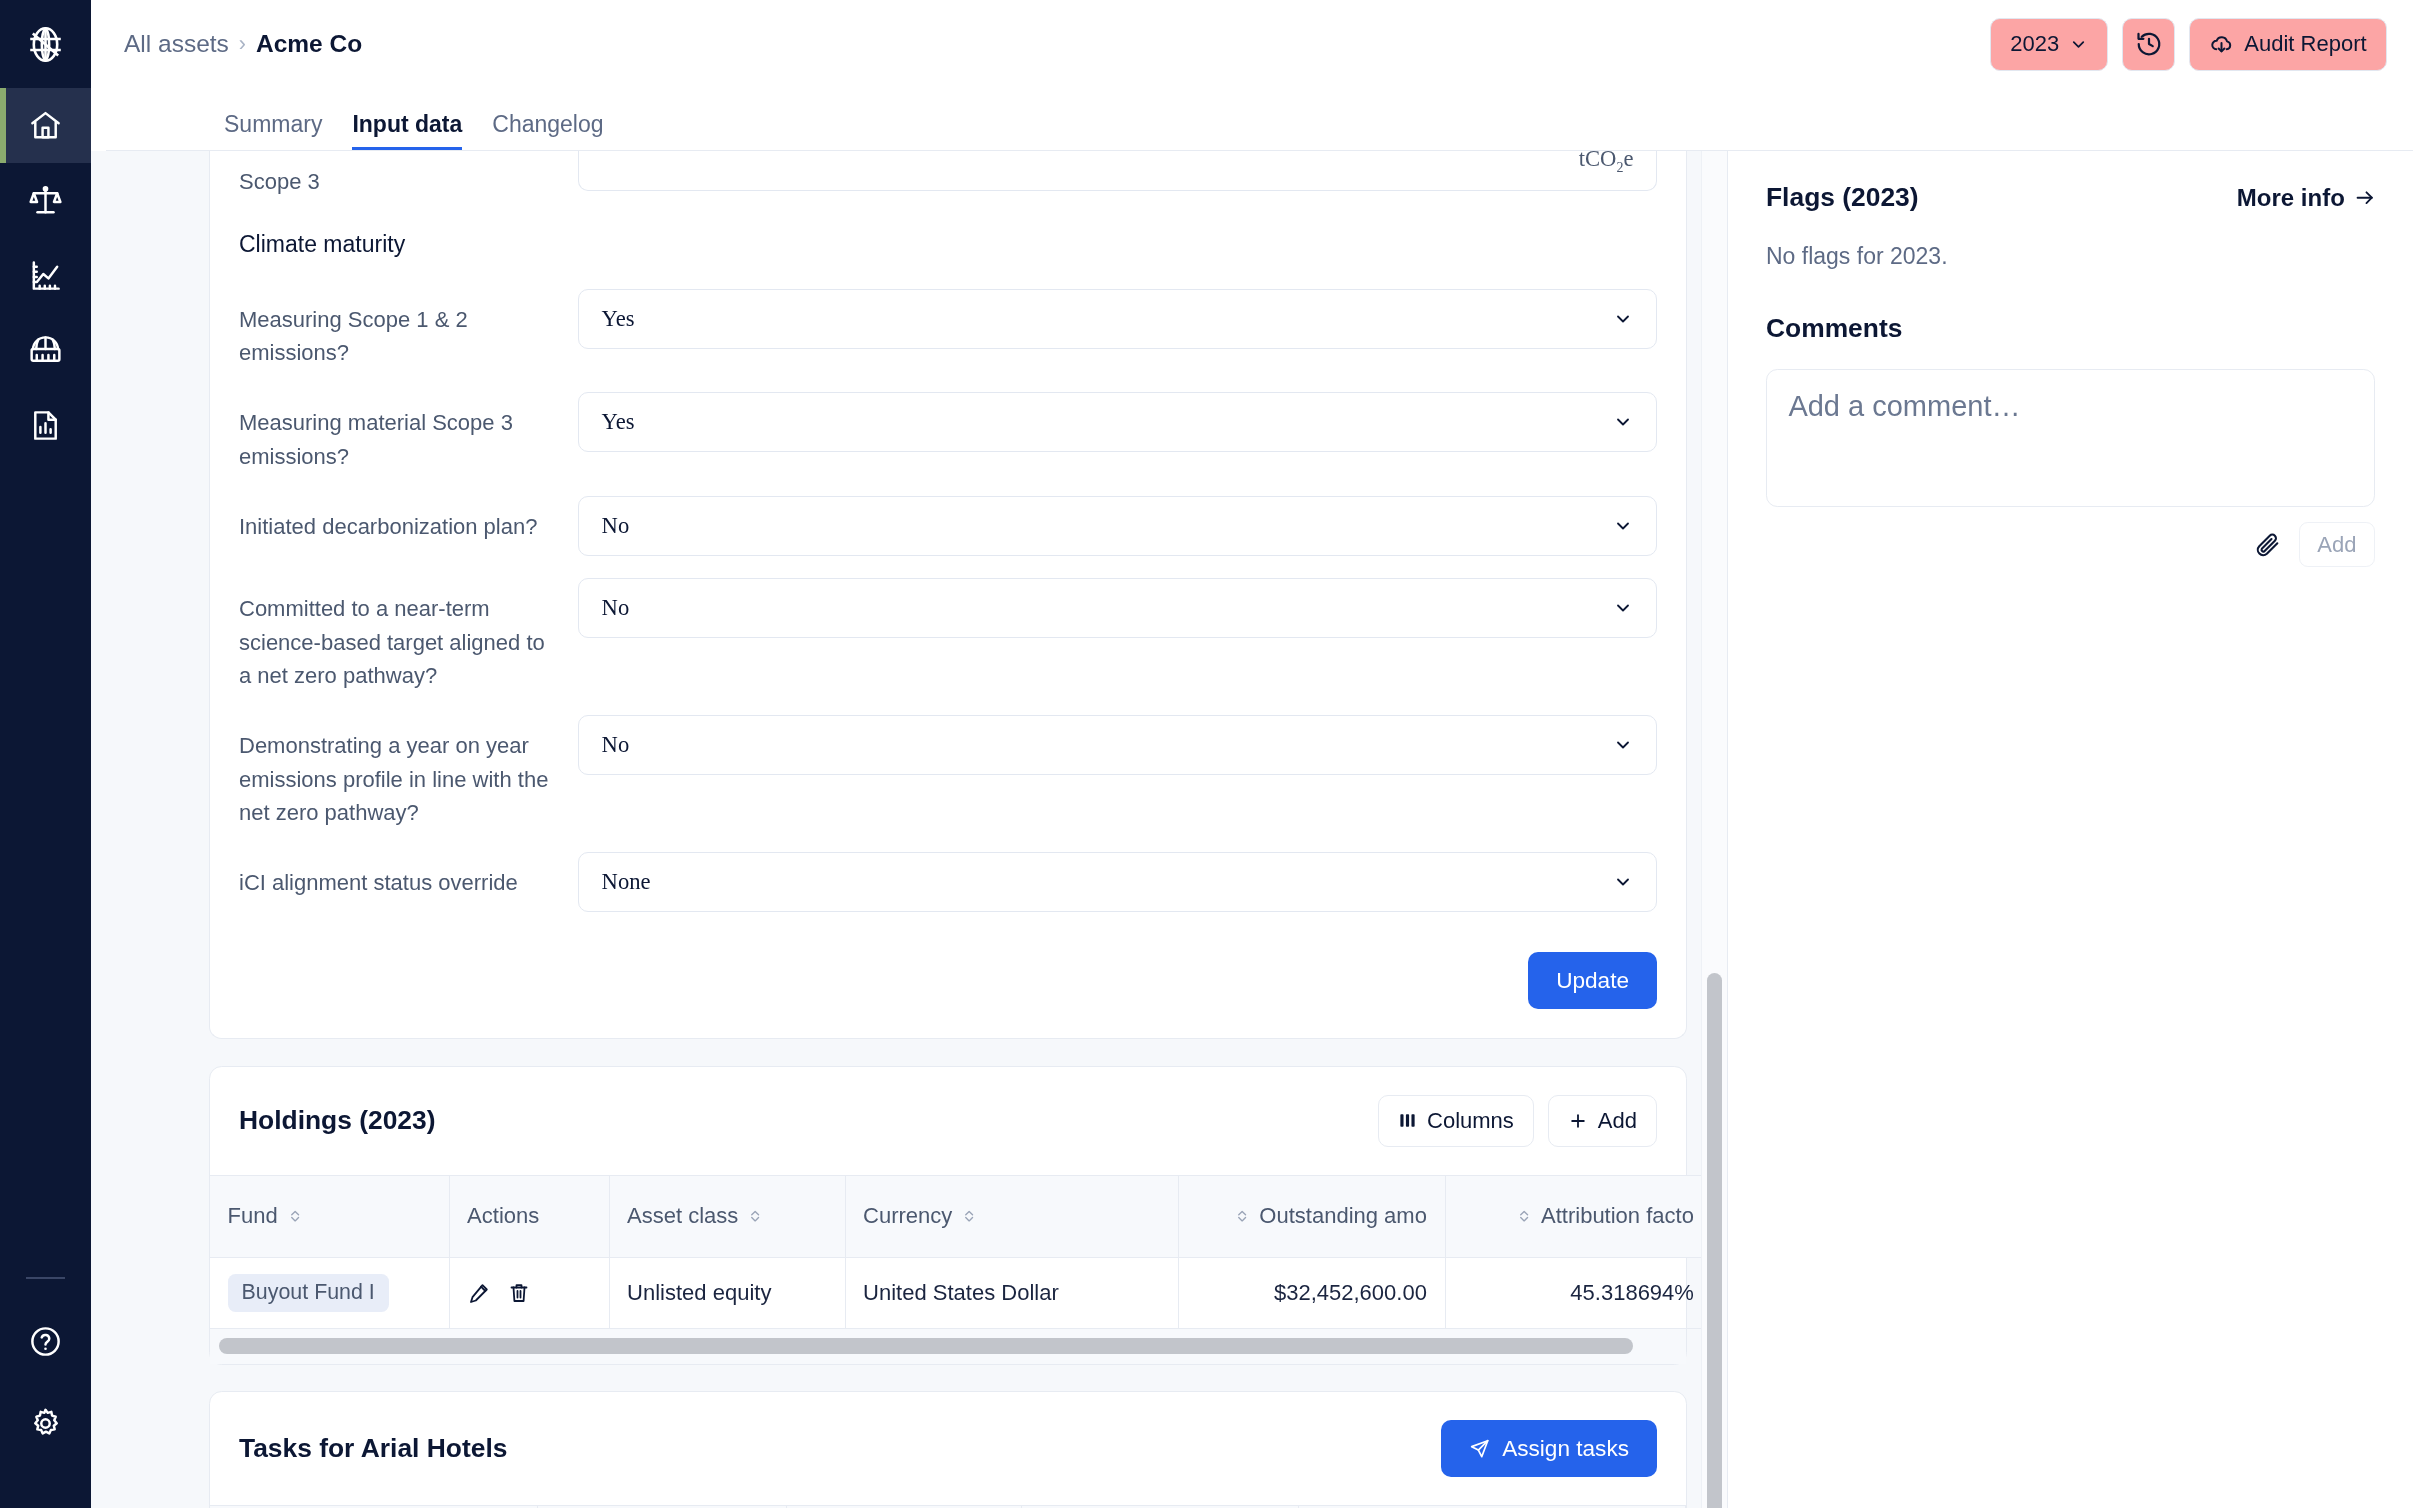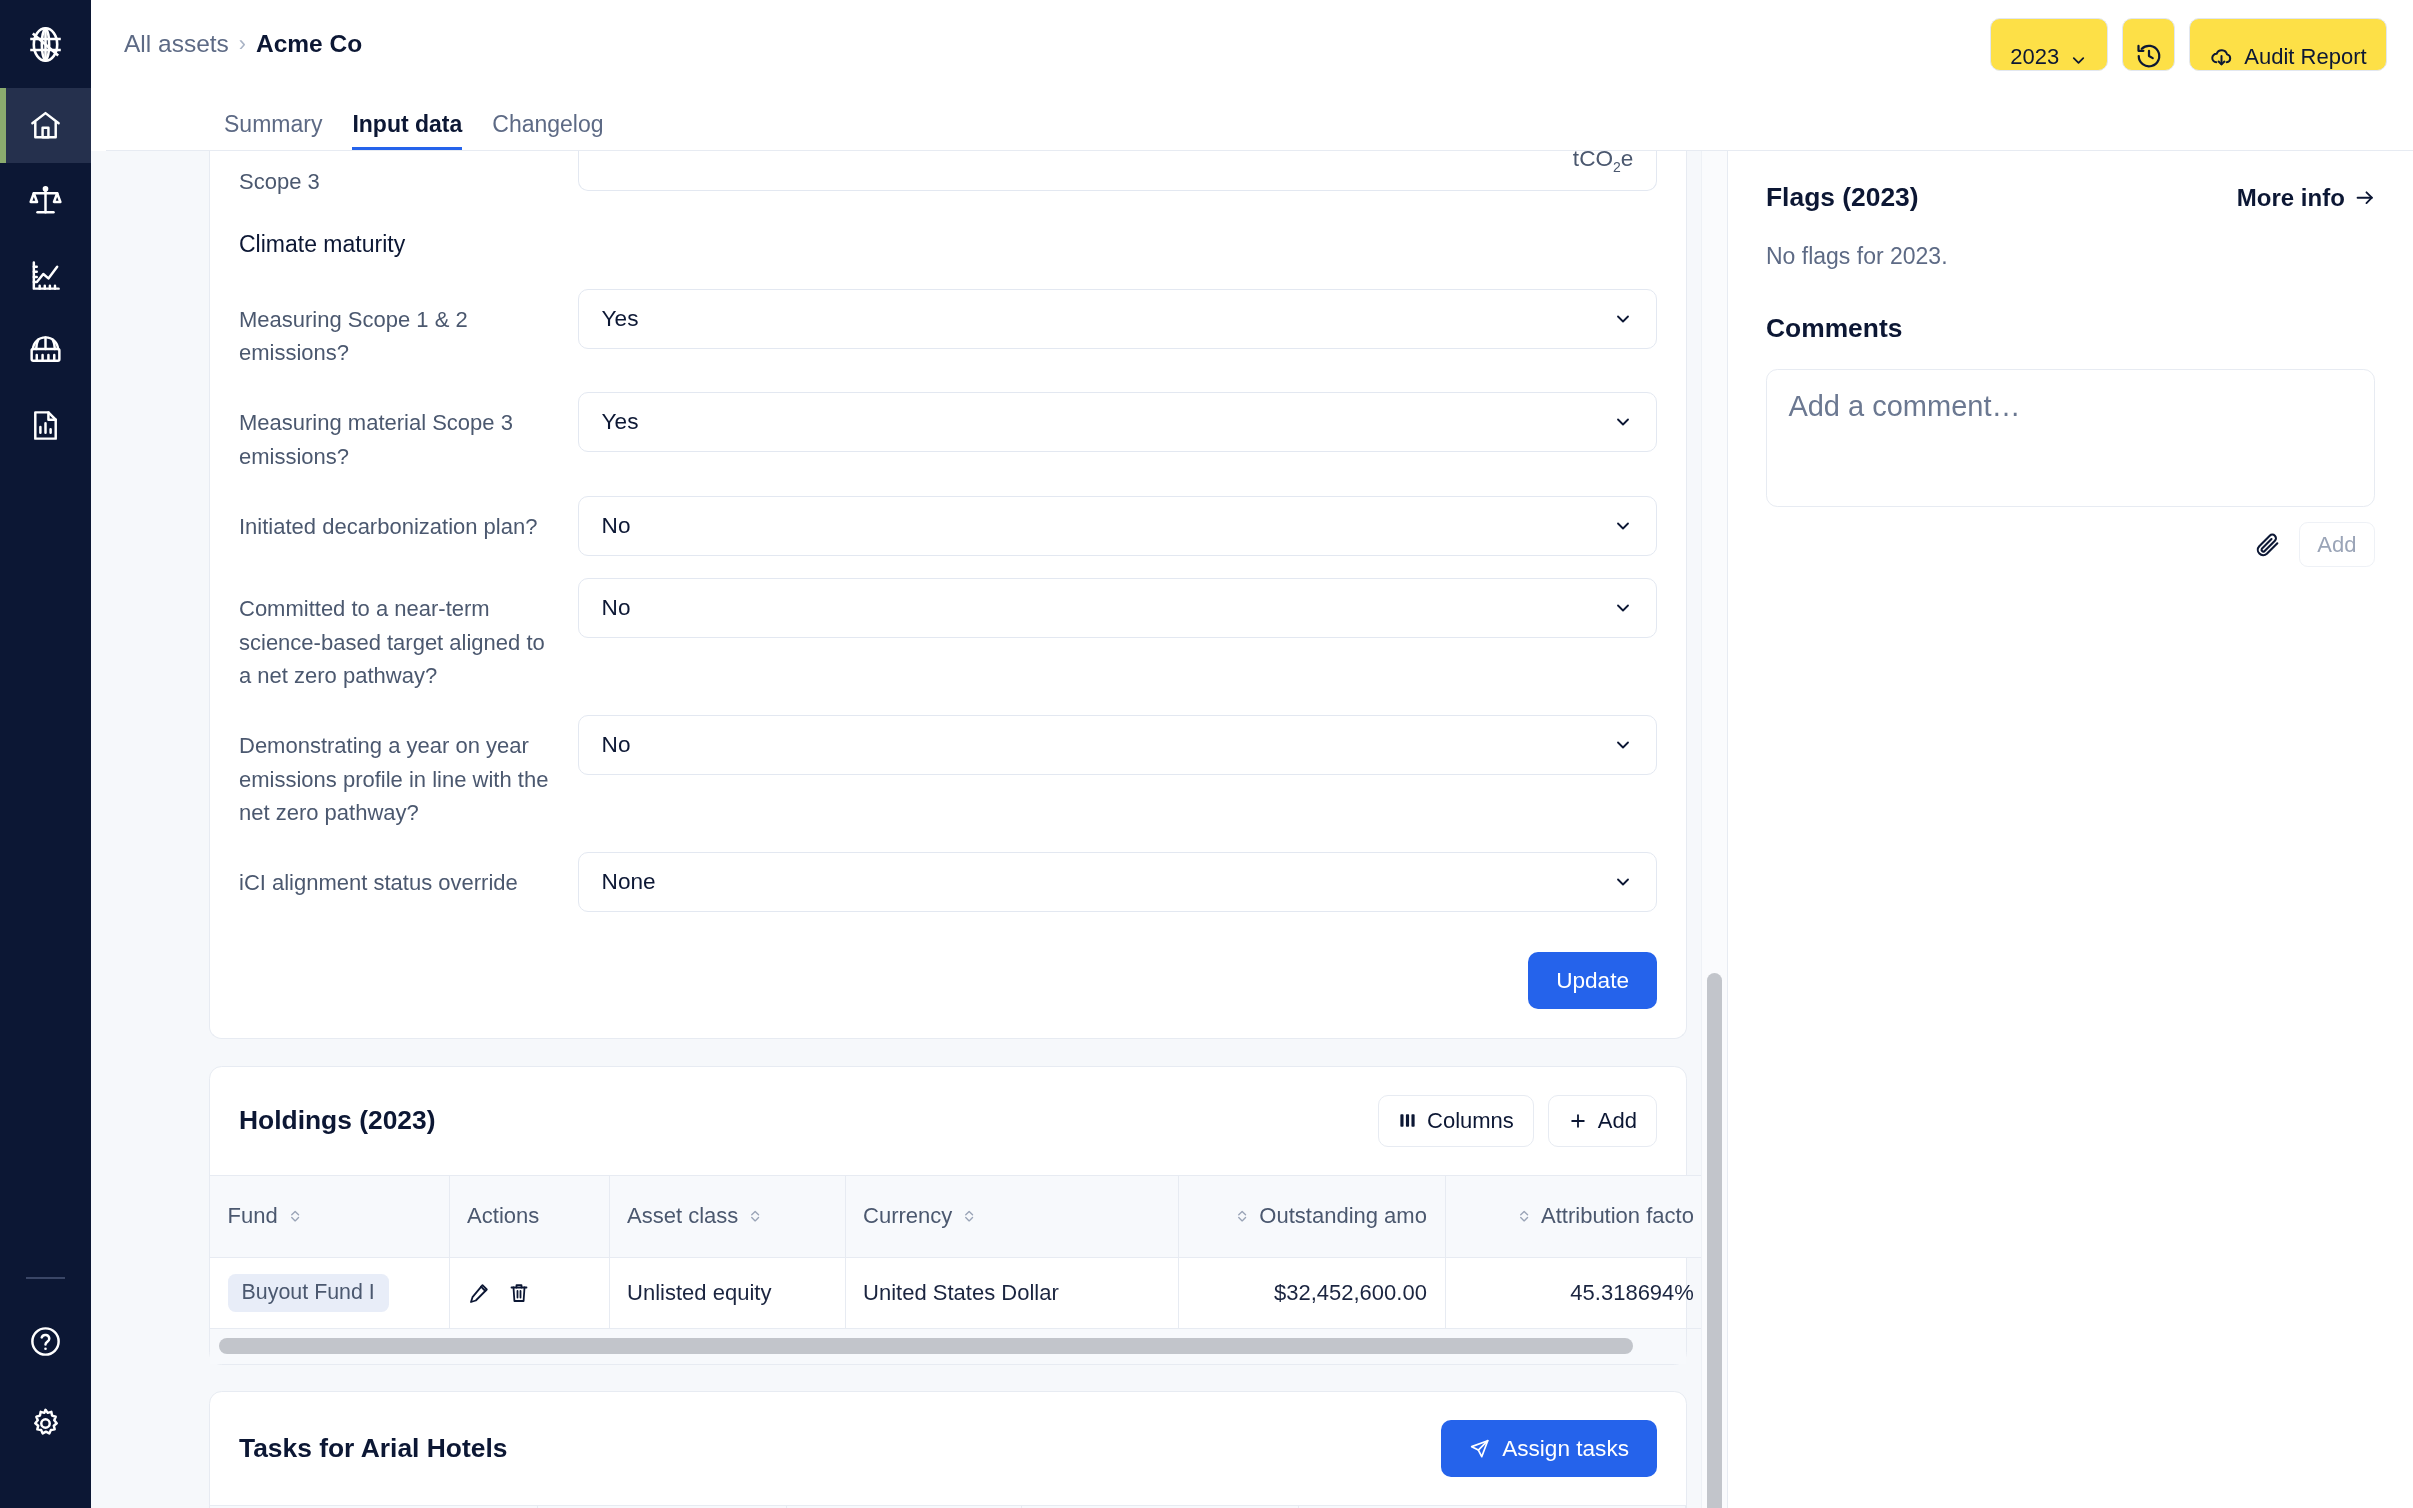--- a/index.html
+++ b/index.html
@@ -43,22 +43,22 @@
     background: #ffffff;
     display: flex; align-items: center; padding: 0 26.4px 0 33px;
   }
   .breadcrumb { display: flex; align-items: center; gap: 10px; font-size: 24.5px; }
   .bc-root { color: #5d6a85; }
   .bc-sep { color: #aab4c6; font-size: 21.4px; }
   .bc-current { color: #0c1734; font-weight: 700; }
   .topbar-spacer { flex: 1; }
   .topbar-actions { display: flex; align-items: center; gap: 14px; }
   .btn-outline {
-    background: #fde047; border: 1.3px solid #e2e7f0; border-radius: 10px;
-    height: 53px; display: flex; align-items: flex-end; gap: 10px;
+    background: #fca5a5; border: 1.3px solid #e2e7f0; border-radius: 10px;
+    height: 53px; display: flex; align-items: center; gap: 10px;
     padding: 0 19px; color: #0c1734; font-size: 22px; cursor: pointer;
     font-family: "Liberation Sans", sans-serif;
   }
   .btn-icon-only { width: 53px; padding: 0; justify-content: center; }
 
   .tabsbar {
     height: 63px; min-height: 63px; background: #fff;
     display: flex; align-items: flex-end; gap: 30px; padding: 0 0 0 118px;
     border-bottom: 1.3px solid #e7ebf2;
     margin-left: 15px;
@@ -88,21 +88,21 @@
   .card-top-clip { border-top: 0; border-top-left-radius: 0; border-top-right-radius: 0; margin-top: 0; }
 
   
   .form-pad { padding: 0 29px 29px 29px; }
   .form-row { display: flex; align-items: flex-start; margin-top: 0; }
   .form-row + .form-row { margin-top: 0; }
   .flabel {
     width: 339px; min-width: 339px; font-size: 22px; color: #4b586f;
     line-height: 1.52; padding-top: 14px; padding-right: 19px;
   }
-  .fcontrol { flex: 1; display: flex; align-items: center; }
+  .fcontrol { flex: 1; display: flex; align-items: center; font-family: Liberation Serif, serif; }
   .select-box {
     width: 100%; height: 60px; border: 1.3px solid #e3e8f1; border-radius: 10px;
     background: #fff; display: flex; align-items: center; justify-content: space-between;
     padding: 0 22.6px; font-size: 22.6px; color: #0c1734; cursor: pointer;
   }
   .row-pad { padding: 11.3px 0; }
   .scope3-input {
     width: 100%; height: 60px; border: 1.3px solid #e3e8f1; border-top: 0;
     border-bottom-left-radius: 10px; border-bottom-right-radius: 10px;
     background: #fff; display: flex; align-items: center; justify-content: flex-end;

